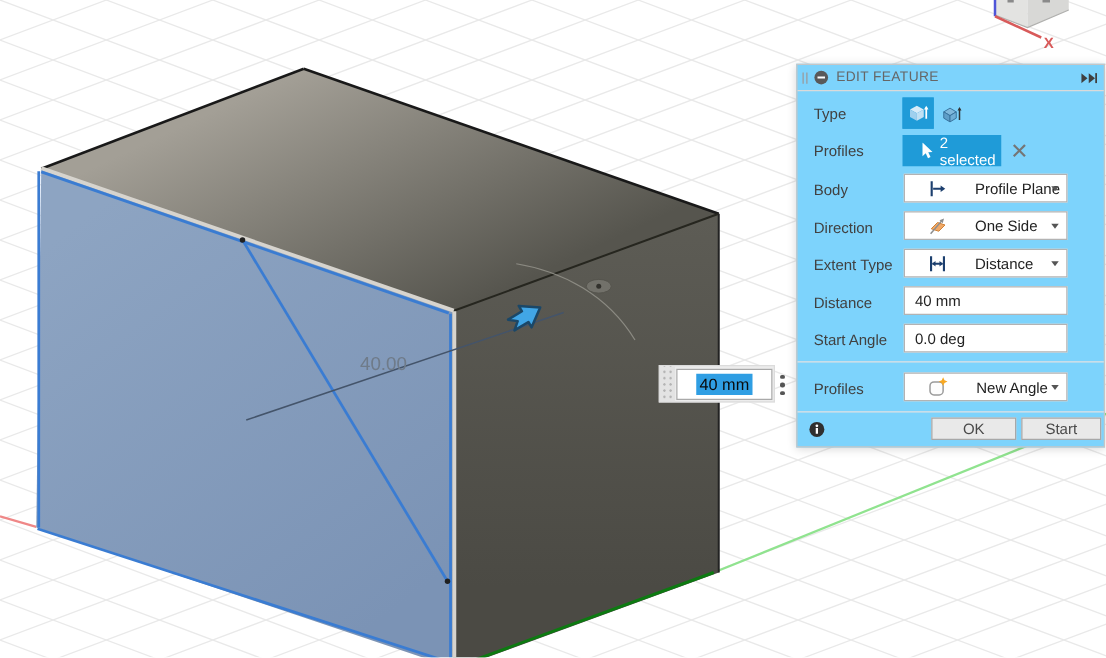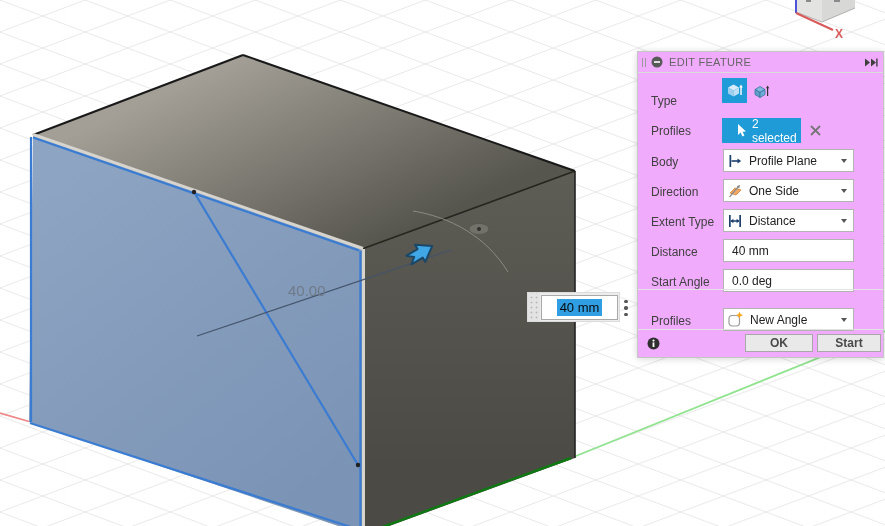--- a/index.html
+++ b/index.html
@@ -16,57 +16,57 @@
            background-size:5px 5px;background-position:1px 2px;cursor:move;}
   .popover .mini{position:absolute;left:13px;top:2px;width:75px;height:23px;background:#fff;
            border:1px solid #a9a9a9;display:flex;align-items:center;justify-content:center;
            font-size:13px;color:#111;}
   .popover .mini .sel{background:#2f9ee3;color:#0a0a0a;padding:1px 3px;}
   .kebab{position:absolute;left:622px;top:300px;width:8px;z-index:5;display:flex;
          flex-direction:column;align-items:center;gap:3px;cursor:pointer;}
   .kebab i{width:3.4px;height:3.4px;border-radius:50%;background:#555;display:block;}
 
   
-  .dialog{position:absolute;left:637px;top:51px;width:247px;height:307px;background:#f0abfc;
+  .dialog{position:absolute;left:637px;top:51px;width:247px;height:307px;background:#7dd3fc;
           border:1px solid #c6c6c6;box-sizing:border-box;z-index:10;
           box-shadow:0 1px 7px rgba(0,0,0,.16);font-size:12px;color:#3f3f3f;}
   .dlg-header{position:absolute;left:0;top:0;right:0;height:20px;border-bottom:1px solid #dadada;
           display:flex;align-items:center;}
   .dragbars{display:flex;gap:2px;margin-left:4px;}
   .dragbars i{width:1px;height:9px;background:#9a9a9a;display:block;}
   .dlg-title{margin-left:6px;color:#666;font-size:11px;letter-spacing:.3px;}
   .hdr-spacer{flex:1;}
   .dblarrow{margin-right:5px;cursor:pointer;display:flex;}
   .minus-ic{margin-left:5px;display:flex;cursor:pointer;}
 
-  .row{position:absolute;left:0;right:0;height:25px;margin-top:10px;}
+  .row{position:absolute;left:0;right:0;height:25px;}
   .row-label{position:absolute;left:13px;top:50%;transform:translateY(-50%);color:#414141;}
   .ctl{position:absolute;left:85px;top:0;width:131px;height:23px;box-sizing:border-box;
        background:#fff;border:1px solid #b3b3b3;display:flex;align-items:center;}
-  .dropdown{padding-left:1px;gap:6px;cursor:pointer;}
+  .dropdown{padding-left:16px;gap:22px;cursor:pointer;}
   .dropdown .caret{position:absolute;right:6px;top:9px;width:0;height:0;
        border-left:3.5px solid transparent;border-right:3.5px solid transparent;
        border-top:4.5px solid #555;}
   .textinput{padding-left:8px;cursor:text;}
   .ctl .val{color:#222;}
 
   .typebtn{position:absolute;left:84px;top:26px;width:25px;height:25px;background:#1f9bd8;
        border:1px solid #1f9bd8;box-sizing:border-box;display:flex;align-items:center;
        justify-content:center;cursor:pointer;}
   .typebtn2{position:absolute;left:112px;top:28px;width:22px;height:22px;display:flex;
        align-items:center;justify-content:center;cursor:pointer;}
   .selbtn{position:absolute;left:84px;top:0;width:79px;height:25px;background:#1f9bd8;
        color:#fff;display:flex;align-items:center;gap:5px;padding-left:15px;cursor:pointer;
        box-sizing:border-box;}
   .xclose{position:absolute;left:171px;top:6px;cursor:pointer;display:flex;}
 
   .divider{position:absolute;left:0;right:0;height:1px;background:#e2e2e2;}
   .btn{position:absolute;top:282px;height:18px;background:#e9e9e9;border:1px solid #a8a8a8;
        box-sizing:border-box;color:#4a4a4a;font-size:12px;text-align:center;line-height:16px;
-       cursor:pointer;font-weight:bold;}
+       cursor:pointer;}
   .info-ic{position:absolute;left:9px;top:285px;display:flex;cursor:pointer;}
 </style>
 </head>
 <body>
 
 <div id="app">
 
   <svg width="885" height="526" viewBox="0 0 885 526">
     <defs>
       <linearGradient id="topGrad" gradientUnits="userSpaceOnUse" x1="243" y1="55" x2="340" y2="262">

